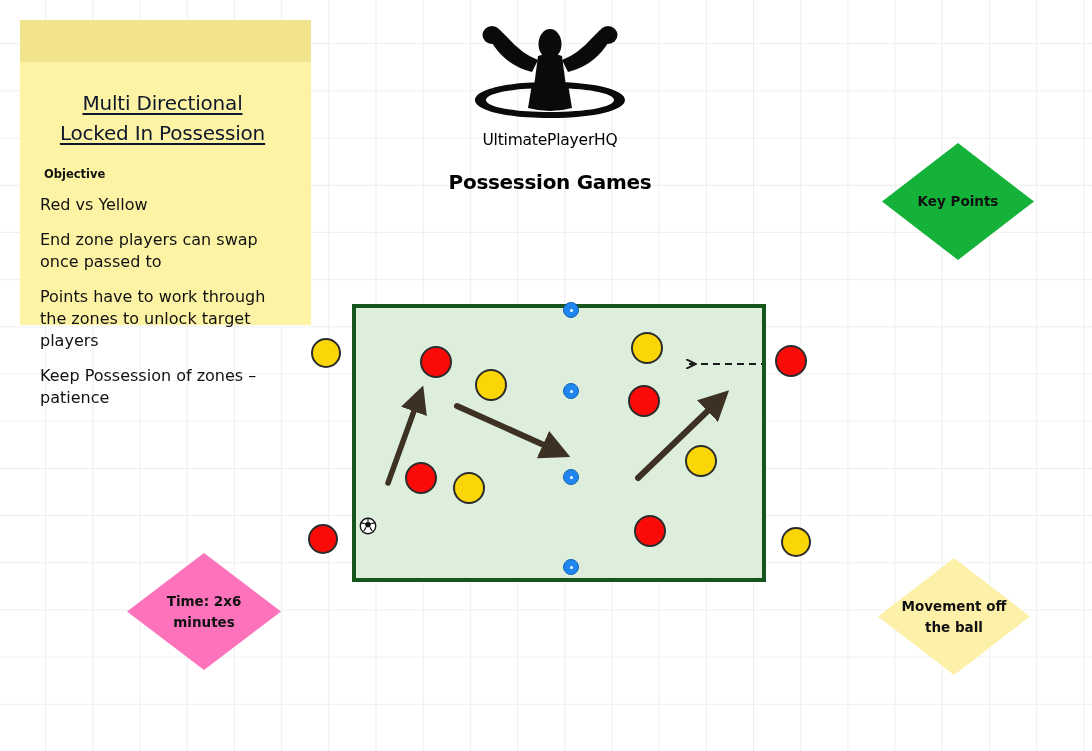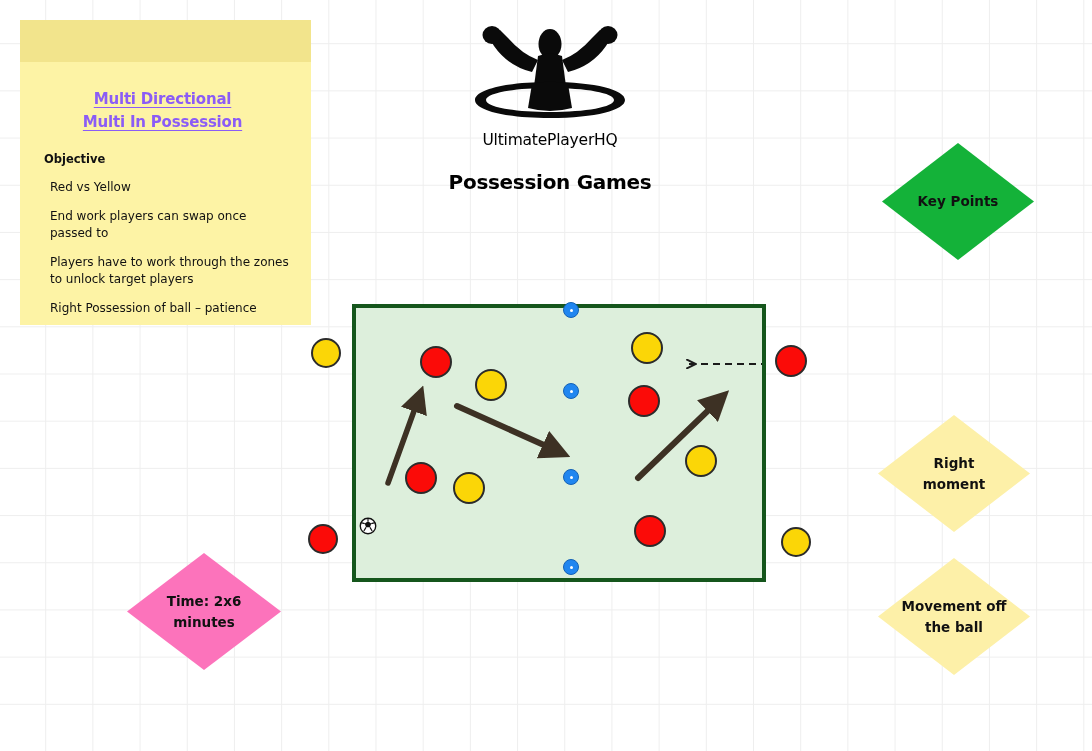--- a/index.html
+++ b/index.html
@@ -38,45 +38,45 @@
     background: #f2e48c;
   }
   #note-body {
     position: absolute;
     left: 0; top: 42px;
     width: 100%;
     padding: 26px 22px 0 16px;
   }
   .note-title {
     font-family: "DejaVu Sans", sans-serif;
-    font-weight: bold;
-    font-size: 15px;
+    font-weight: normal;
+    font-size: 20px;
     line-height: 1.52;
-    color: #8b5cf6;
+    color: #0f172a;
     text-align: center;
     letter-spacing: -0.2px;
   }
   .note-title span {
     text-decoration: underline;
     text-underline-offset: 3px;
   }
   .note-objective {
     font-family: "DejaVu Sans", sans-serif;
     font-weight: bold;
     font-size: 11.5px;
     color: #111;
     margin-top: 18px;
     margin-left: 8px;
   }
   .note-line {
     font-family: "DejaVu Sans", sans-serif;
-    font-size: 12px;
+    font-size: 16px;
     color: #111;
     margin-top: 13px;
-    margin-left: 14px;
+    margin-left: 4px;
     line-height: 1.38;
     max-width: 256px;
   }
 
   
   #logo-block {
     position: absolute;
     left: 400px; top: 24px;
     width: 300px;
     text-align: center;
@@ -185,27 +185,27 @@
 </head>
 <body>
 
 <div id="canvas">
 
   <div id="note-panel">
     <div id="note-header-band"></div>
     <div id="note-body">
       <div class="note-title">
         <span>Multi Directional</span><br>
-        <span>Multi In Possession</span>
+        <span>Locked In Possession</span>
       </div>
       <div class="note-objective">Objective</div>
       <div class="note-line">Red vs Yellow</div>
-      <div class="note-line">End work players can swap once passed to</div>
-      <div class="note-line">Players have to work through the zones to unlock target players</div>
-      <div class="note-line">Right Possession of ball – patience</div>
+      <div class="note-line">End zone players can swap once passed to</div>
+      <div class="note-line">Points have to work through the zones to unlock target players</div>
+      <div class="note-line">Keep Possession of zones – patience</div>
     </div>
   </div>
 
   <div id="logo-block">
     <svg id="logo-mark" width="160" height="105" viewBox="0 0 160 105">
       <g fill="#0a0a0a">
 
         <ellipse cx="80" cy="20" rx="11.5" ry="15"></ellipse>
 
         <path d="M68 32 Q80 27 92 32 L97 70 Q80 76 63 70 Z"></path>
@@ -224,23 +224,20 @@
         <path d="M62 60 Q80 55 98 60 L102 84 Q80 90 58 84 Z"></path>
       </g>
     </svg>
     <div id="logo-wordmark">UltimatePlayerHQ</div>
   </div>
 
   <div id="main-title">Possession Games</div>
 
   <div class="diamond" id="diamond-key-points">
     <span class="diamond-label">Key Points</span>
-  </div>
-  <div class="diamond" id="diamond-right-moment">
-    <span class="diamond-label">Right moment</span>
   </div>
   <div class="diamond" id="diamond-movement">
     <span class="diamond-label">Movement off the ball</span>
   </div>
   <div class="diamond" id="diamond-time">
     <span class="diamond-label">Time: 2x6 minutes</span>
   </div>
 
   <div id="pitch">
     <svg id="pitch-svg" width="406" height="270" viewBox="0 0 406 270">

